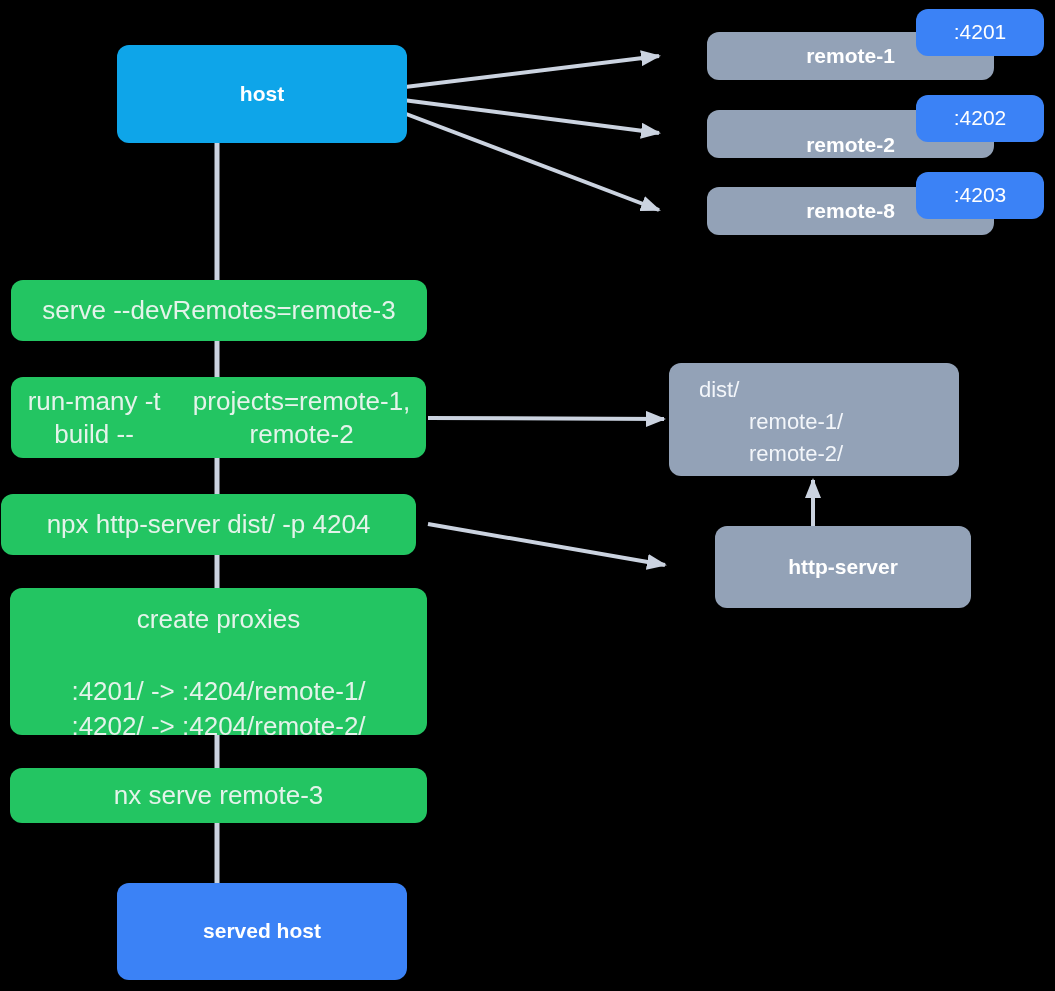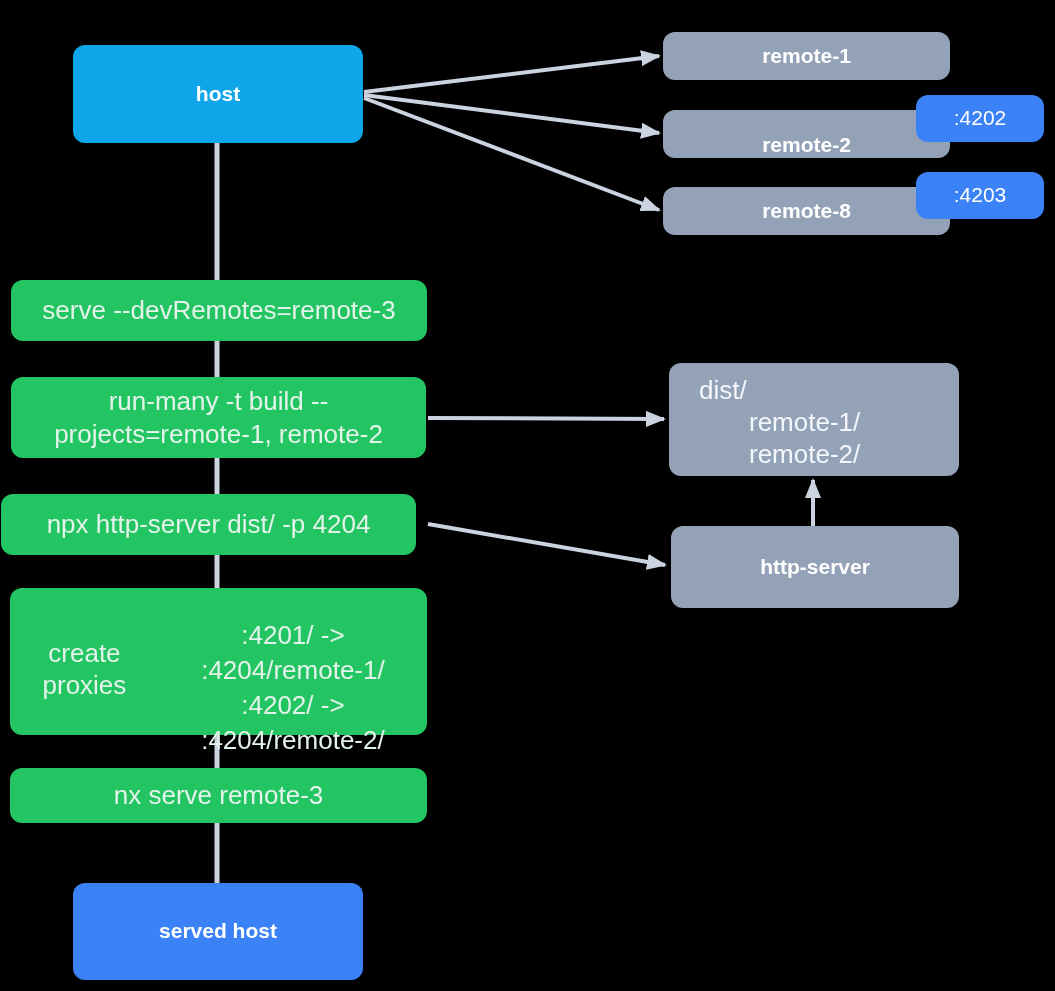--- a/index.html
+++ b/index.html
@@ -41,50 +41,50 @@
     z-index: 1;
     border-radius: 12px;
     display: flex;
     align-items: center;
     justify-content: center;
     text-align: center;
     color: var(--label-white);
     font-size: 21px;
     line-height: 1.25;
   }
-  .bold { font-weight: bold; }
+  .bold { font-weight: bold; margin-left: 44px; }
   .cyan  { background: var(--host-blue); }
   .blue  { background: var(--port-blue); }
   .green { background: var(--command-green); color: var(--command-text); font-size: 26px; }
   .gray  { background: var(--box-gray); }
 
   
   .n-host        { left: 73px;  top: 45px;  width: 290px; height: 98px; }
   .n-remote-1    { left: 663px; top: 32px;  width: 287px; height: 48px; }
   .n-remote-2    { left: 663px; top: 110px; width: 287px; height: 48px; align-items: flex-end; }
   .n-remote-3    { left: 663px; top: 187px; width: 287px; height: 48px; }
   .badge         { position: absolute; z-index: 2; width: 128px; height: 47px; }
   .n-port-1      { left: 916px; top: 9px;   }
   .n-port-2      { left: 916px; top: 95px;  }
   .n-port-3      { left: 916px; top: 172px; }
   .n-serve       { left: 11px;  top: 280px; width: 416px; height: 61px; }
-  .n-run-many    { left: 11px;  top: 377px; width: 415px; height: 81px; flex-direction: column; }
+  .n-run-many    { left: 11px;  top: 377px; width: 415px; height: 81px; }
   .n-httpcmd     { left: 1px;  top: 494px; width: 415px; height: 61px; }
-  .n-proxies     { left: 10px;  top: 588px; width: 417px; height: 147px; flex-direction: row; justify-content: flex-start; padding-top: 15px; }
+  .n-proxies     { left: 10px;  top: 588px; width: 417px; height: 147px; flex-direction: column; justify-content: flex-start; padding-top: 15px; }
   .n-proxies .proxy-rules { margin-top: 38px; line-height: 35px; }
   .n-nx-serve    { left: 10px;  top: 768px; width: 417px; height: 55px; }
   .n-served-host { left: 73px;  top: 883px; width: 290px; height: 97px; }
   .n-dist {
     left: 669px; top: 363px; width: 290px; height: 113px;
     flex-direction: column; align-items: flex-start; justify-content: center;
-    text-align: left; color: var(--gray-text); font-size: 26px; line-height: 32px;
+    text-align: left; color: var(--gray-text); font-size: 22px; line-height: 32px;
     padding: 4px 0 0 30px;
   }
   .n-dist .indent { padding-left: 50px; }
-  .n-http-server { left: 671px; top: 526px; width: 288px; height: 82px; color: var(--label-white); }
+  .n-http-server { left: 671px; top: 526px; width: 256px; height: 82px; color: var(--label-white); }
 </style>
 </head>
 <body>
 
 <div class="canvas">
 
   <svg class="edges" width="1055" height="991" viewBox="0 0 1055 991" xmlns="http://www.w3.org/2000/svg">
     <defs>
       <marker id="arrow" markerUnits="userSpaceOnUse" markerWidth="20" markerHeight="16" refX="18" refY="8" orient="auto">
         <path class="arrowhead" d="M0,0 L20,8 L0,16 Z"></path>
@@ -98,20 +98,23 @@
     <line class="edge" x1="428" y1="524" x2="665" y2="565" marker-end="url(#arrow)"></line>
     <line class="edge" x1="813" y1="526" x2="813" y2="480" marker-end="url(#arrow)"></line>
   </svg>
 
   <div class="node cyan bold n-host">
     <span>host</span>
   </div>
 
   <div class="node gray bold n-remote-1">
     <span>remote-1</span>
+  </div>
+  <div class="node blue badge n-port-1">
+    <span>:4201</span>
   </div>
 
   <div class="node gray bold n-remote-2">
     <span>remote-2</span>
   </div>
   <div class="node blue badge n-port-2">
     <span>:4202</span>
   </div>
 
   <div class="node gray bold n-remote-3">

